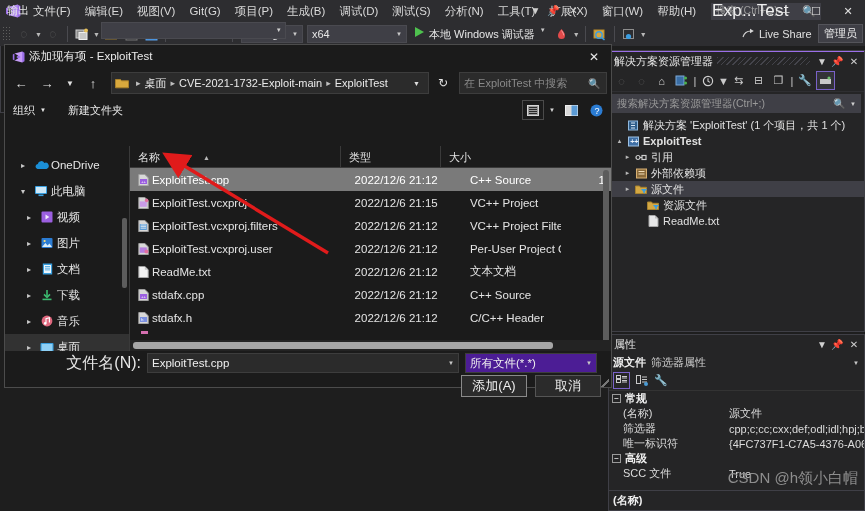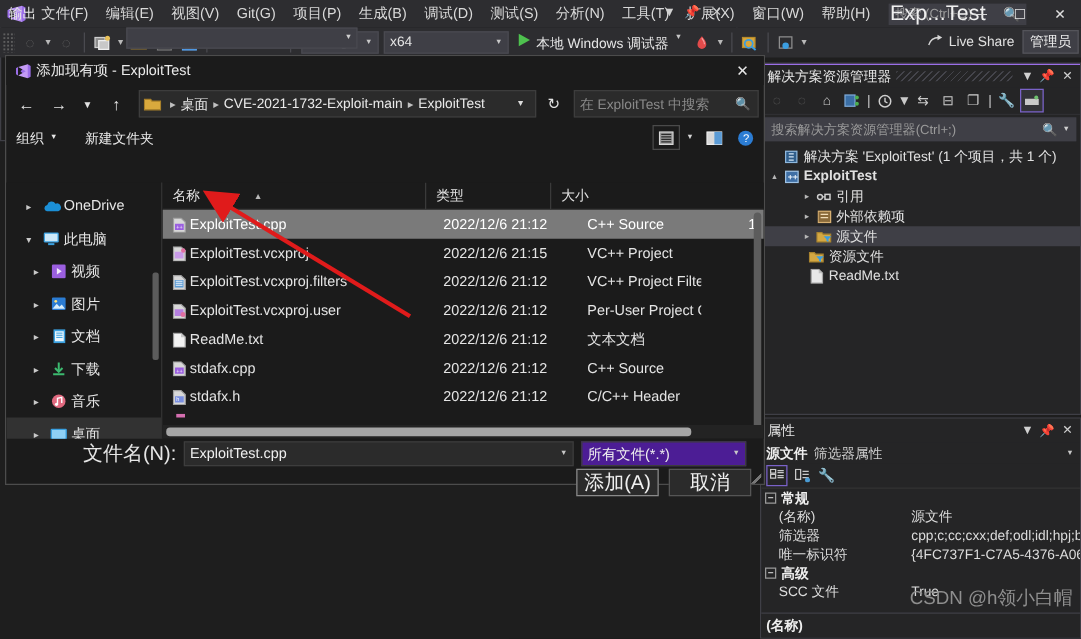--- a/index.html
+++ b/index.html
@@ -96,21 +96,21 @@
     display:flex; align-items:center; padding:0 4px; color:#9a9a9a; font-size:10.5px; position:relative;
   }
   .se-search .mag{ position:absolute; right:14px; color:#cfcfcf; font-size:10px;}
   .se-search .ar{ position:absolute; right:4px; color:#cfcfcf; font-size:6px;}
   .se-tree{ padding:2px 0 0 2px; }
   .tnode{ height:16px; display:flex; align-items:center; font-size:11px; color:#e0e0e0; white-space:nowrap; padding-left:2px;}
   .tnode.sel{ background:#3f3f46; }
   .tnode .exp{ width:13px; text-align:center; color:#b6b6b6; font-size:7px; }
   .tnode .tico{ width:15px; display:flex; align-items:center; justify-content:center; margin-right:2px;}
   .tnode.bold{ font-weight:bold; }
-  .ind1{ padding-left:28px;} .ind2{ padding-left:22px;}
+  .ind1{ padding-left:10px;} .ind2{ padding-left:22px;}
 
   
   #properties-panel{ left:608px; top:334px; width:257px; height:177px; }
   .pg-tabs{ height:17px; background:#252526; display:flex; align-items:center; padding:0 4px; font-size:11px; position:relative; }
   .pg-tabs .t1{ font-weight:bold; color:#efefef; margin-right:5px;}
   .pg-tabs .t2{ color:#cfcfcf;}
   .pg-tabs .ar{ position:absolute; right:5px; font-size:6px; color:#c8c8c8;}
   .pg-toolbar{ height:20px; background:#252526; display:flex; align-items:center; gap:3px; padding-left:4px; border-bottom:1px solid #333;}
   .pg-ic{ width:17px;height:17px;display:flex;align-items:center;justify-content:center;color:#c9c9c9;font-size:11px;}
   .pg-ic.sel{ border:1px solid #7a62c8; }
@@ -204,21 +204,21 @@
   }
   .fn-input .ar{ position:absolute; right:4px; font-size:6px; color:#c8c8c8;}
   .type-combo{
     width:132px; height:20px; background:#4c1d95; border:1px solid #3d3d3d; margin-left:6px;
     font-size:11.5px; color:#efefef; display:flex; align-items:center; padding:0 4px; position:relative;
   }
   .type-combo .ar{ position:absolute; right:4px; font-size:6px; color:#c8c8c8;}
   .btn-row{ position:absolute; right:10px; top:24px; display:flex; gap:8px; }
   .dbtn{
     width:66px; height:22px; background:#2b2b2b; border:1px solid #555;
-    font-size:16px; color:#efefef; display:flex; align-items:center; justify-content:center;text-align:right;
+    font-size:13px; color:#efefef; display:flex; align-items:center; justify-content:center;text-align:right;
   }
   .dbtn.default{ border-color:#8a8a8a; }
   .resize-grip{ position:absolute; right:2px; bottom:1px; width:9px; height:9px;
      background-image:linear-gradient(135deg,transparent 55%,#777 55%,#777 70%,transparent 70%);}
 
   
   #red-arrow{ position:absolute; left:150px; top:148px; width:200px; height:110px; pointer-events:none; }
 </style>
 </head>
 <body>

